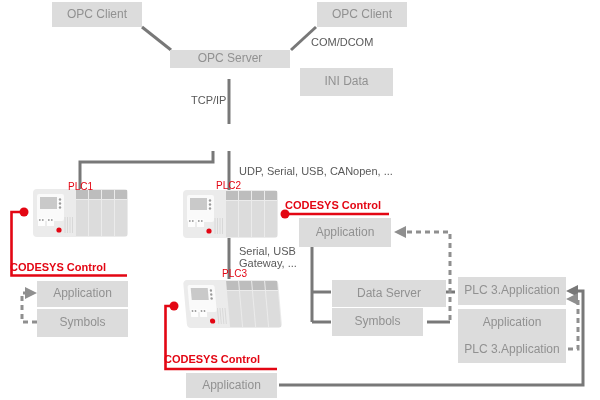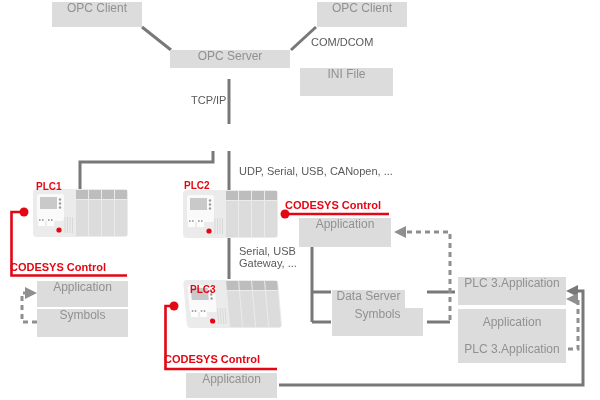--- a/index.html
+++ b/index.html
@@ -10,31 +10,31 @@
     --boxtext:#919191;
     --labeltext:#595959;
   }
   *{margin:0;padding:0;box-sizing:border-box;}
   html,body{background:#ffffff;}
   body{font-family:"Liberation Sans", sans-serif;}
   .stage{position:relative;width:600px;height:400px;background:#fff;overflow:hidden;}
   .stage svg{position:absolute;left:0;top:0;}
   .box{
     position:absolute;background:var(--boxbg);color:var(--boxtext);
-    display:flex;justify-content:center;
+    display:flex;align-items:center;justify-content:center;
     font-size:12px;line-height:1.1;white-space:nowrap;
   }
   .stack{flex-direction:column;}
   .stack span{flex:1;display:flex;align-items:center;justify-content:center;}
   .elabel{
     position:absolute;font-size:11px;font-weight:normal;color:var(--labeltext);
     white-space:nowrap;line-height:12px;
   }
   .rlabel{
-    position:absolute;font-size:10px;font-weight:bold;color:var(--red);white-space:nowrap;
+    position:absolute;font-size:10px;font-weight:normal;color:var(--red);white-space:nowrap;margin-left:32px;
   }
   .codesys{
     position:absolute;font-size:11px;font-weight:bold;color:var(--red);
     white-space:nowrap;text-align:left;
   }
   .wire{stroke:var(--line);stroke-width:3;fill:none;}
   .dashw{stroke:var(--dash);stroke-width:3;fill:none;stroke-dasharray:5 4;}
   .redw{stroke:var(--red);stroke-width:2.6;fill:none;}
   .arrow{fill:var(--dash);stroke:none;}
   .arrow-solid{fill:var(--line);stroke:none;}
@@ -120,27 +120,27 @@
   <div class="box" style="left:52px;top:2px;width:90px;height:25px">
       <span>OPC Client</span>
     </div>
   <div class="box" style="left:317px;top:2px;width:90px;height:25px">
       <span>OPC Client</span>
     </div>
   <div class="box" style="left:170px;top:50px;width:120px;height:18px">
       <span>OPC Server</span>
     </div>
   <div class="box" style="left:300px;top:68px;width:93px;height:28px">
-      <span>INI File</span>
+      <span>INI Data</span>
     </div>
 
   <div class="box" style="left:299px;top:218px;width:92px;height:29px">
       <span>Application</span>
     </div>
-  <div class="box" style="left:332px;top:290px;width:73px;height:27px">
+  <div class="box" style="left:332px;top:280px;width:114px;height:27px">
       <span>Data Server</span>
     </div>
   <div class="box" style="left:332px;top:308px;width:91px;height:28px">
       <span>Symbols</span>
     </div>
 
   <div class="box" style="left:37px;top:281px;width:91px;height:26px">
       <span>Application</span>
     </div>
   <div class="box" style="left:37px;top:309px;width:91px;height:28px">
@@ -162,19 +162,19 @@
   <div class="elabel" style="left:311px;top:36px">COM/DCOM</div>
   <div class="elabel" style="left:191px;top:94px">TCP/IP</div>
   <div class="elabel" style="left:239px;top:165px">UDP, Serial, USB, CANopen, ...</div>
   <div class="elabel" style="left:239px;top:245px">
     <span style="display:block">Serial, USB</span>
     <span style="display:block">Gateway, ...</span>
   </div>
 
   <div class="rlabel" style="left:36px;top:181px">PLC1</div>
   <div class="rlabel" style="left:184px;top:180px">PLC2</div>
-  <div class="rlabel" style="left:190px;top:284px">PLC3</div>
+  <div class="rlabel" style="left:190px;top:268px">PLC3</div>
 
   <div class="codesys" style="left:10px;top:261px;width:117px">CODESYS Control</div>
   <div class="codesys" style="left:285px;top:199px;width:104px">CODESYS Control</div>
   <div class="codesys" style="left:164px;top:353px;width:113px">CODESYS Control</div>
 
 </div>
 
 </body></html>

